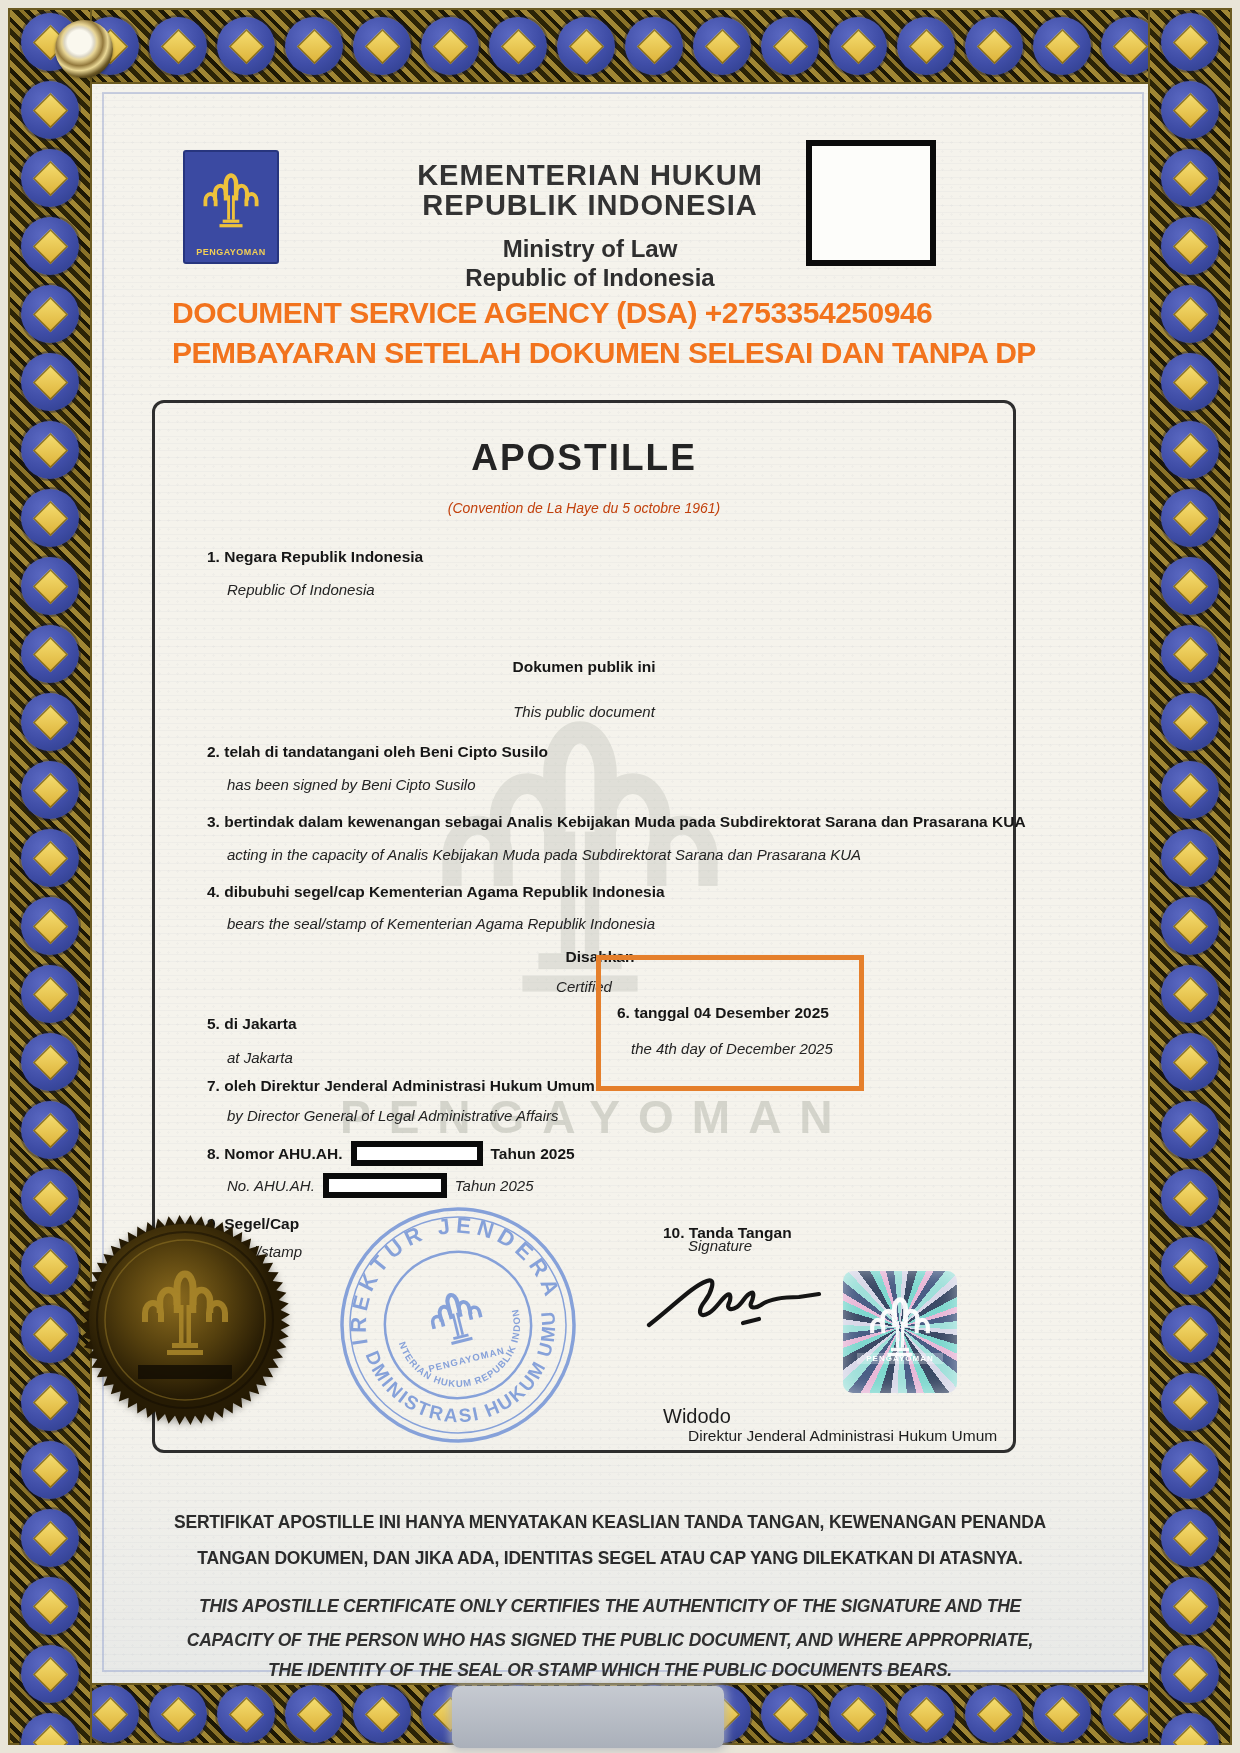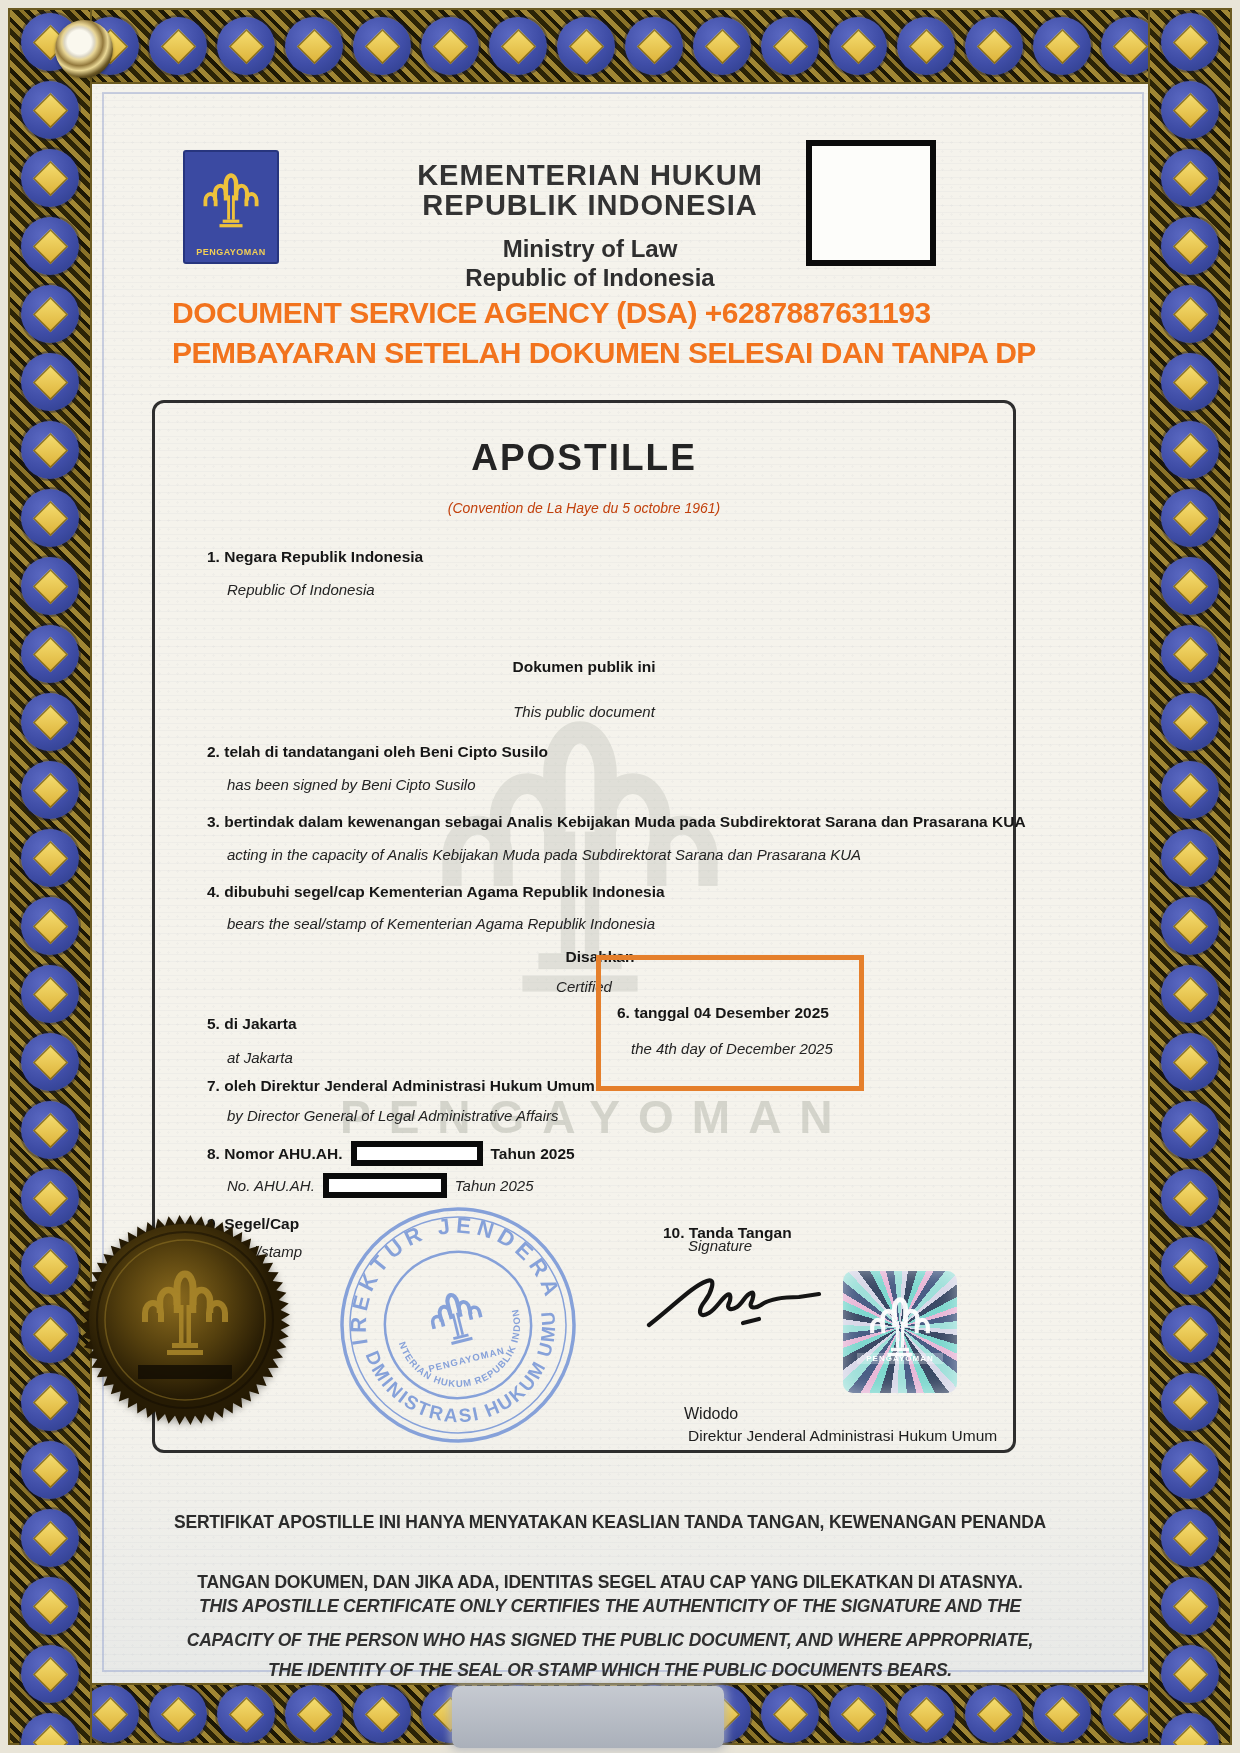--- a/index.html
+++ b/index.html
@@ -95,29 +95,29 @@
     transform:rotate(-14deg);opacity:.92;}
   .sig{position:absolute;left:488px;top:866px;}
   .holo{position:absolute;left:688px;top:868px;width:114px;height:122px;border-radius:10px;overflow:hidden;
     background:repeating-conic-gradient(from 8deg at 50% 46%,
       #3b4a66 0deg 9deg,#7fd8cf 9deg 17deg,#e8b9d8 17deg 23deg,
       #4a5e86 23deg 31deg,#9fe0da 31deg 39deg,#d8d8e8 39deg 45deg);
     box-shadow:inset 0 0 18px rgba(255,255,255,.5);}
   .holo-emblem{position:absolute;left:22px;top:10px;color:#fff;opacity:.95;}
   .holo-caption{position:absolute;left:12%;right:12%;bottom:24%;text-align:center;
     background:rgba(255,255,255,.28);color:#fff;font-size:8px;font-weight:700;letter-spacing:1px;padding:1px 0;}
-  .signer-name{position:absolute;left:529px;top:1002px;font-size:16px;color:#1d1d1d;}
+  .signer-name{position:absolute;left:508px;top:1002px;font-size:20px;color:#1d1d1d;}
   .signer-title{position:absolute;left:533px;top:1024px;font-size:15.5px;color:#1d1d1d;white-space:nowrap;}
   
   .gold-seal{position:absolute;left:78px;top:1213px;z-index:30;filter:drop-shadow(0 2px 3px rgba(0,0,0,.35));}
   
   .disc{position:absolute;left:100px;right:120px;text-align:center;z-index:5;white-space:nowrap;
     font-size:17.5px;font-weight:600;color:#2b2b2b;letter-spacing:-.2px;}
   .disc.it{font-style:italic;font-weight:600;color:#303030;}
-  .d1{top:1512px;} .d2{top:1548px;margin-top:24px;} .d3{top:1596px;} .d4{top:1630px;} .d5{top:1660px;}
+  .d1{top:1512px;} .d2{top:1548px;} .d3{top:1596px;} .d4{top:1630px;} .d5{top:1660px;}
   
   .grey-box{position:absolute;left:452px;top:1686px;width:272px;height:62px;z-index:41;border-radius:8px;
     background:linear-gradient(#c6cad1,#aab0ba);box-shadow:0 0 8px 3px rgba(175,180,190,.7);}
   svg text{font-family:"Liberation Sans",sans-serif;}
 </style>
 </head>
 <body>
 
 <div class="page">
 
@@ -615,21 +615,21 @@
   <div class="title-block">
     <div class="title-l1">KEMENTERIAN HUKUM</div>
     <div class="title-l1">REPUBLIK INDONESIA</div>
     <div class="title-en">
       <div>Ministry of Law</div>
       <div>Republic of Indonesia</div>
     </div>
   </div>
   <div class="black-box"></div>
 
-  <div class="promo promo1" style="color:#F2731D">DOCUMENT SERVICE AGENCY (DSA) +6287887631193</div>
+  <div class="promo promo1" style="color:#F2731D">DOCUMENT SERVICE AGENCY (DSA) +2753354250946</div>
   <div class="promo promo2" style="color:#F2731D">PEMBAYARAN SETELAH DOKUMEN SELESAI DAN TANPA DP</div>
 
   <div class="main-box">
     <div class="ap-title">APOSTILLE</div>
     <div class="ap-conv">(Convention de La Haye du 5 octobre 1961)</div>
 
     <div class="it-main" style="left:52px;top:145px;">1. Negara Republik Indonesia</div>
     <div class="it-en" style="left:72px;top:178px;">Republic Of Indonesia</div>
 
     <div class="it-main ctr" style="top:255px;">Dokumen publik ini</div>

